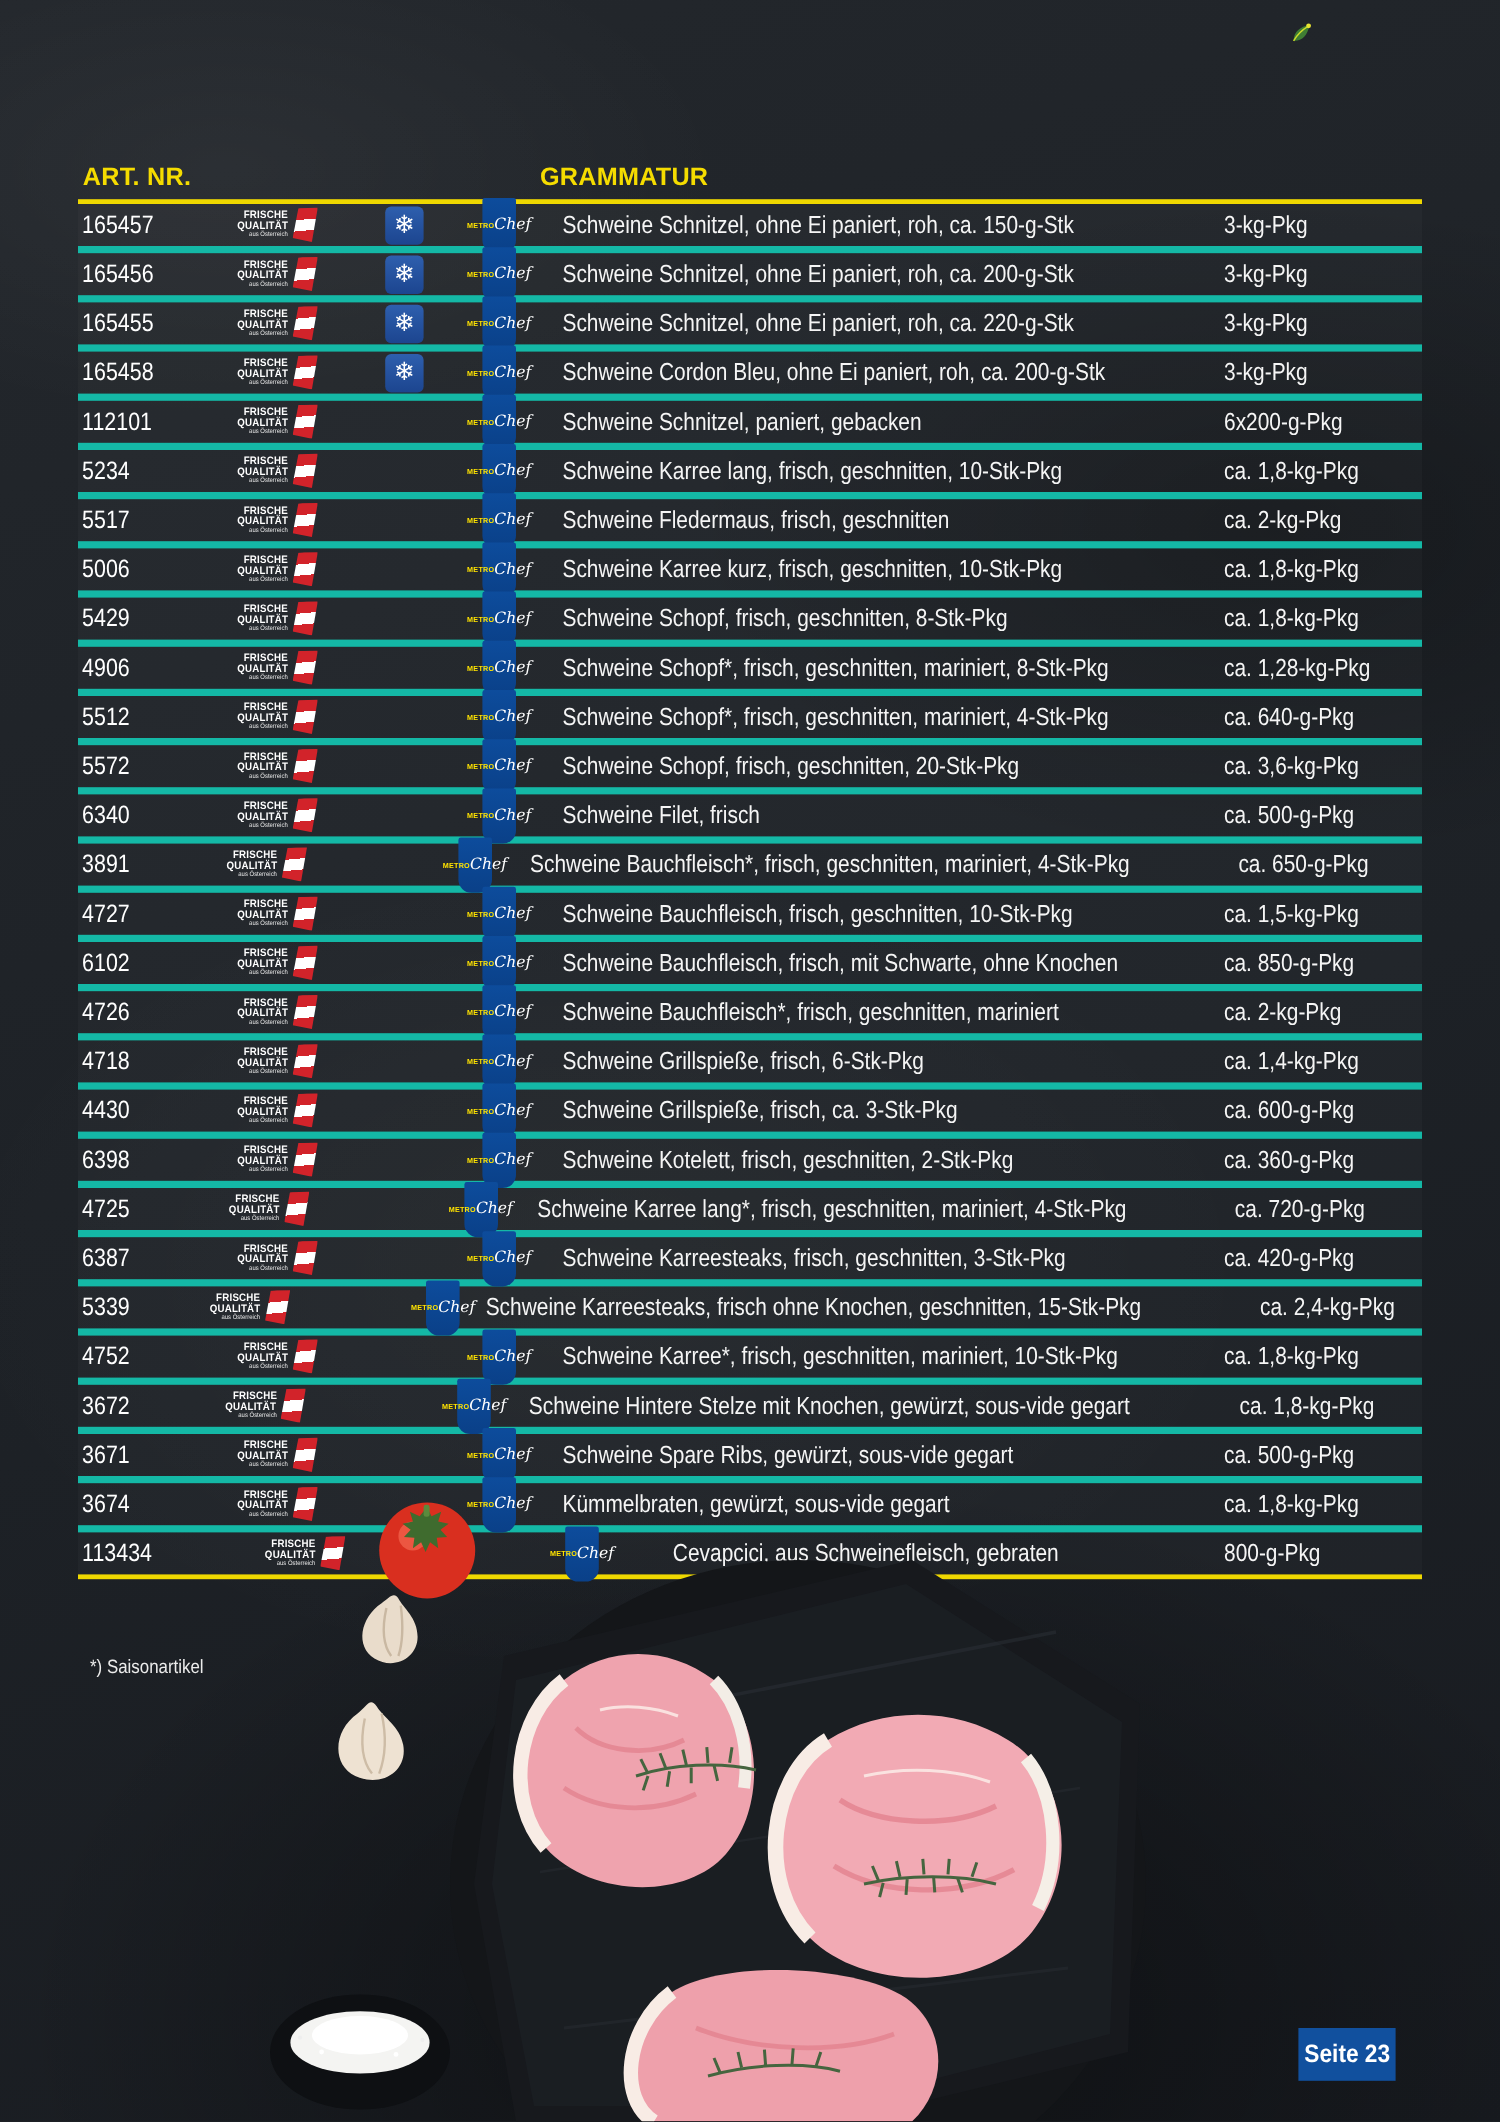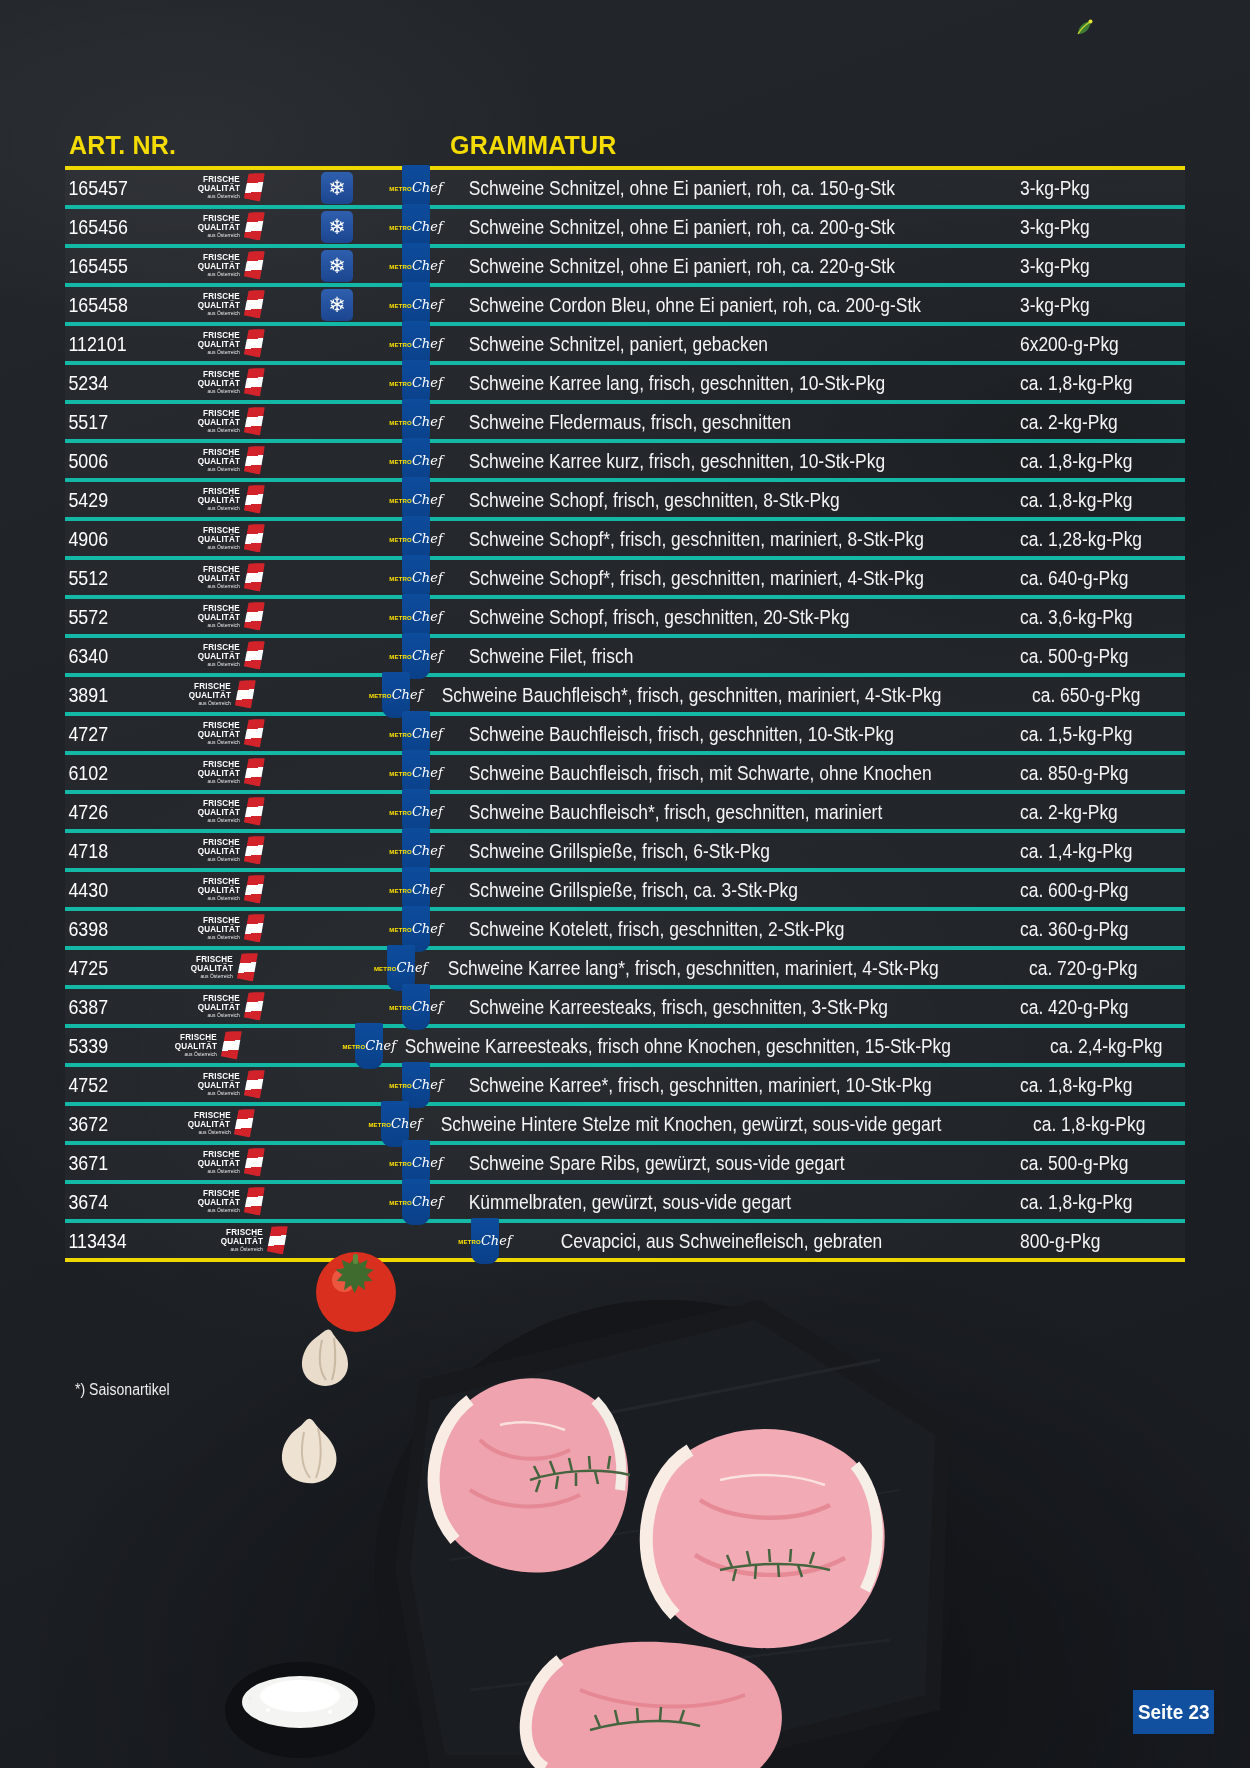--- a/index.html
+++ b/index.html
@@ -11,26 +11,26 @@
       radial-gradient(ellipse 600px 300px at 15% 8%, rgba(255,255,255,.045), transparent 70%),
       radial-gradient(ellipse 700px 400px at 85% 25%, rgba(0,0,0,.28), transparent 70%),
       radial-gradient(ellipse 800px 500px at 40% 60%, rgba(255,255,255,.03), transparent 70%),
       radial-gradient(ellipse 900px 600px at 55% 95%, rgba(0,0,0,.45), transparent 75%),
       linear-gradient(160deg,#23272c 0%,#1d2126 55%,#181b20 100%);
     color:#f2f2f2;
   }
   .content{position:absolute;left:65px;width:1120px;top:0;}
   
   .thead{display:flex;align-items:flex-end;height:32px;margin-top:128px;border-bottom:4px solid #efd800;padding-bottom:6px;}
-  .th{color:#f5dc00;font-weight:bold;font-size:25px;letter-spacing:.2px;white-space:nowrap;transform:scaleX(.85);transform-origin:left bottom;text-align:center;}
+  .th{color:#f5dc00;font-weight:bold;font-size:21px;letter-spacing:.2px;white-space:nowrap;transform:scaleX(.85);transform-origin:left bottom;text-align:center;}
   .h-art{width:385px;padding-left:4px;box-sizing:border-box;}
   .h-desc{flex:1;padding-left:22px;box-sizing:border-box;}
   .h-gram{width:165px;}
   
-  .row{display:flex;align-items:center;height:35px;border-bottom:4px solid #14b8a6;background:rgba(255,255,255,.022);}
+  .row{display:flex;align-items:center;height:35px;border-bottom:6px solid #14b8a6;background:rgba(255,255,255,.022);}
   .row:last-child{border-bottom:4px solid #efd800;gap:23px;}
   .c-art{width:128px;padding-left:4px;box-sizing:border-box;font-size:21px;color:#fff;white-space:nowrap;transform:scaleX(.85);transform-origin:left center;}
   .c-frische{width:118px;display:flex;align-items:center;}
   .c-snow{width:44px;display:flex;align-items:center;}
   .c-chef{width:95px;display:flex;align-items:center;}
   .c-desc{flex:1;padding-left:22px;box-sizing:border-box;font-size:20.5px;color:#f5f5f5;white-space:nowrap;transform:scaleX(.85);transform-origin:left center;}
   .c-gram{width:165px;font-size:20.5px;color:#f5f5f5;white-space:nowrap;transform:scaleX(.85);transform-origin:left center;}
   
   .fq-text{display:flex;flex-direction:column;align-items:flex-end;line-height:1;margin-right:2px;}
   .fq1,.fq2{font-size:9px;font-weight:bold;color:#fff;letter-spacing:.2px;transform:scaleX(.9);transform-origin:right center;}
@@ -48,21 +48,21 @@
   
   .chefbox{width:28px;height:46px;margin-left:47px;border-radius:2px 2px 11px 11px;
     background:linear-gradient(180deg,#0d4c9c,#0a4088);
     display:flex;flex-direction:row;align-items:center;justify-content:center;box-sizing:border-box;padding-top:2px;}
   .chef-brand{color:#ffe300;font-size:6px;font-weight:bold;letter-spacing:.2px;line-height:1;}
   .chef-rule{width:18px;height:1px;background:rgba(255,255,255,.55);margin:2px 0 1px;}
   .chef-script{color:#fff;font-size:13px;font-style:italic;font-family:"DejaVu Serif",serif;line-height:1.1;}
   
   .footnote{position:absolute;left:75px;top:1381px;font-size:16px;color:#ececec;white-space:nowrap;transform:scaleX(.88);transform-origin:left top;}
   
-  .page-badge{position:absolute;left:1133px;top:1690px;width:81px;height:44px;background:#11509e;
+  .page-badge{position:absolute;left:1082px;top:1690px;width:81px;height:44px;background:#11509e;
     display:flex;align-items:center;justify-content:center;color:#fff;font-weight:bold;font-size:21px;}
   .page-badge span{transform:scaleX(.9);}
   
   .corner-icon{position:absolute;left:1074px;top:18px;width:20px;height:20px;}
   
   .photo{position:absolute;left:0;top:1240px;width:1250px;height:528px;}
 </style>
 </head>
 <body>
 

